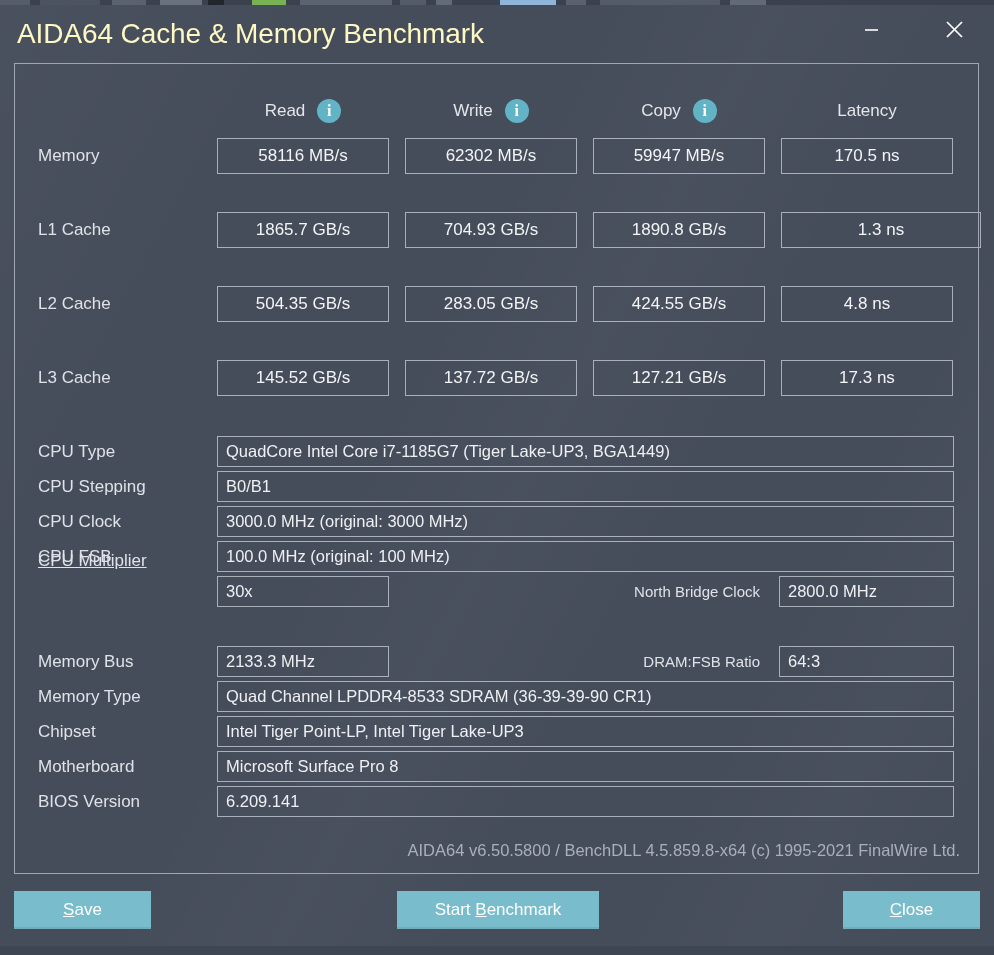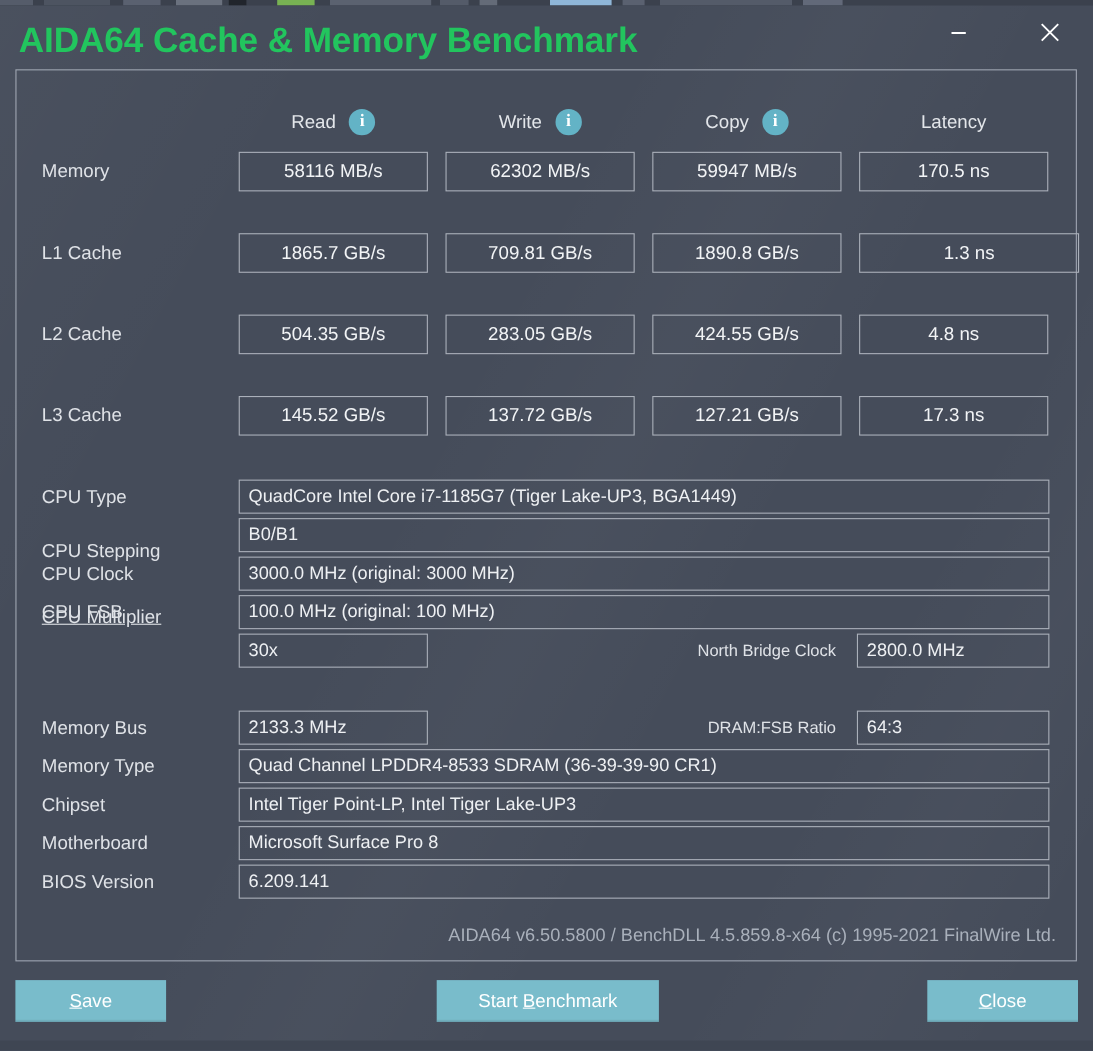--- a/index.html
+++ b/index.html
@@ -52,23 +52,23 @@
     position: absolute;
     top: 5px; left: 0;
     width: 994px;
     height: 58px;
     z-index: 10;
   }
   .title-text {
     position: absolute;
     left: 17px;
     top: 13px;
-    font-size: 32px;
-    font-weight: bold;
-    color: #22c55e;
+    font-size: 28px;
+    font-weight: normal;
+    color: #fef9c3;
     letter-spacing: -0.1px;
     white-space: nowrap;
   }
   .win-btn {
     position: absolute;
     top: 0;
     width: 56px;
     height: 48px;
     display: flex;
     align-items: center;
@@ -287,21 +287,21 @@
   </div>
 
   <div class="row-label" style="top:146px;">Memory</div>
   <div class="vbox" style="left:217px; top:138px; width:172px;">58116 MB/s</div>
   <div class="vbox" style="left:405px; top:138px; width:172px;">62302 MB/s</div>
   <div class="vbox" style="left:593px; top:138px; width:172px;">59947 MB/s</div>
   <div class="vbox" style="left:781px; top:138px; width:172px;">170.5 ns</div>
 
   <div class="row-label" style="top:220px;">L1 Cache</div>
   <div class="vbox" style="left:217px; top:212px; width:172px;">1865.7 GB/s</div>
-  <div class="vbox" style="left:405px; top:212px; width:172px;">709.81 GB/s</div>
+  <div class="vbox" style="left:405px; top:212px; width:172px;">704.93 GB/s</div>
   <div class="vbox" style="left:593px; top:212px; width:172px;">1890.8 GB/s</div>
   <div class="vbox" style="left:781px; top:212px; width:200px;">1.3 ns</div>
 
   <div class="row-label" style="top:294px;">L2 Cache</div>
   <div class="vbox" style="left:217px; top:286px; width:172px;">504.35 GB/s</div>
   <div class="vbox" style="left:405px; top:286px; width:172px;">283.05 GB/s</div>
   <div class="vbox" style="left:593px; top:286px; width:172px;">424.55 GB/s</div>
   <div class="vbox" style="left:781px; top:286px; width:172px;">4.8 ns</div>
 
   <div class="row-label" style="top:368px;">L3 Cache</div>
@@ -309,21 +309,21 @@
   <div class="vbox" style="left:405px; top:360px; width:172px;">137.72 GB/s</div>
   <div class="vbox" style="left:593px; top:360px; width:172px;">127.21 GB/s</div>
   <div class="vbox" style="left:781px; top:360px; width:172px;">17.3 ns</div>
 </div>
 
 <div class="bench">
 
   <div class="row-label" style="top:442px;">CPU Type</div>
   <div class="ibox wide" style="top:436px;">QuadCore Intel Core i7-1185G7  (Tiger Lake-UP3, BGA1449)</div>
 
-  <div class="row-label" style="top:477px;margin-top:14px;">CPU Stepping</div>
+  <div class="row-label" style="top:477px;">CPU Stepping</div>
   <div class="ibox wide" style="top:471px;">B0/B1</div>
 
   <div class="row-label" style="top:512px;">CPU Clock</div>
   <div class="ibox wide" style="top:506px;">3000.0 MHz  (original: 3000 MHz)</div>
 
   <div class="row-label" style="top:547px;">CPU FSB</div>
   <div class="ibox wide" style="top:541px;">100.0 MHz  (original: 100 MHz)</div>
 
   <div class="row-label" style="top:551px;text-decoration:underline;">CPU Multiplier</div>
   <div class="ibox small" style="top:576px;">30x</div>

